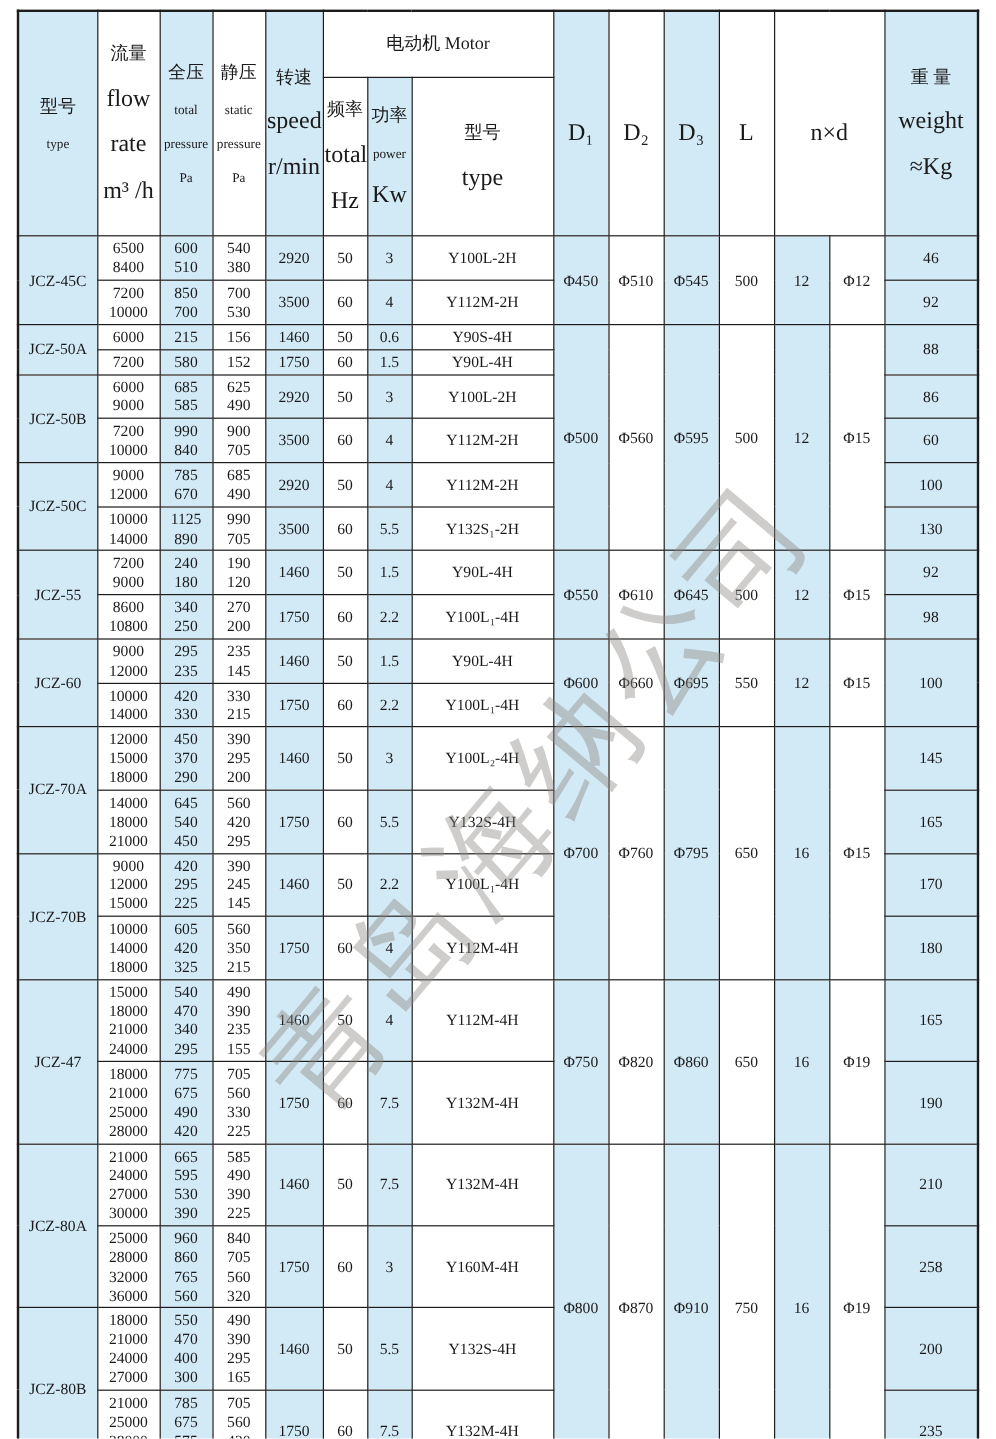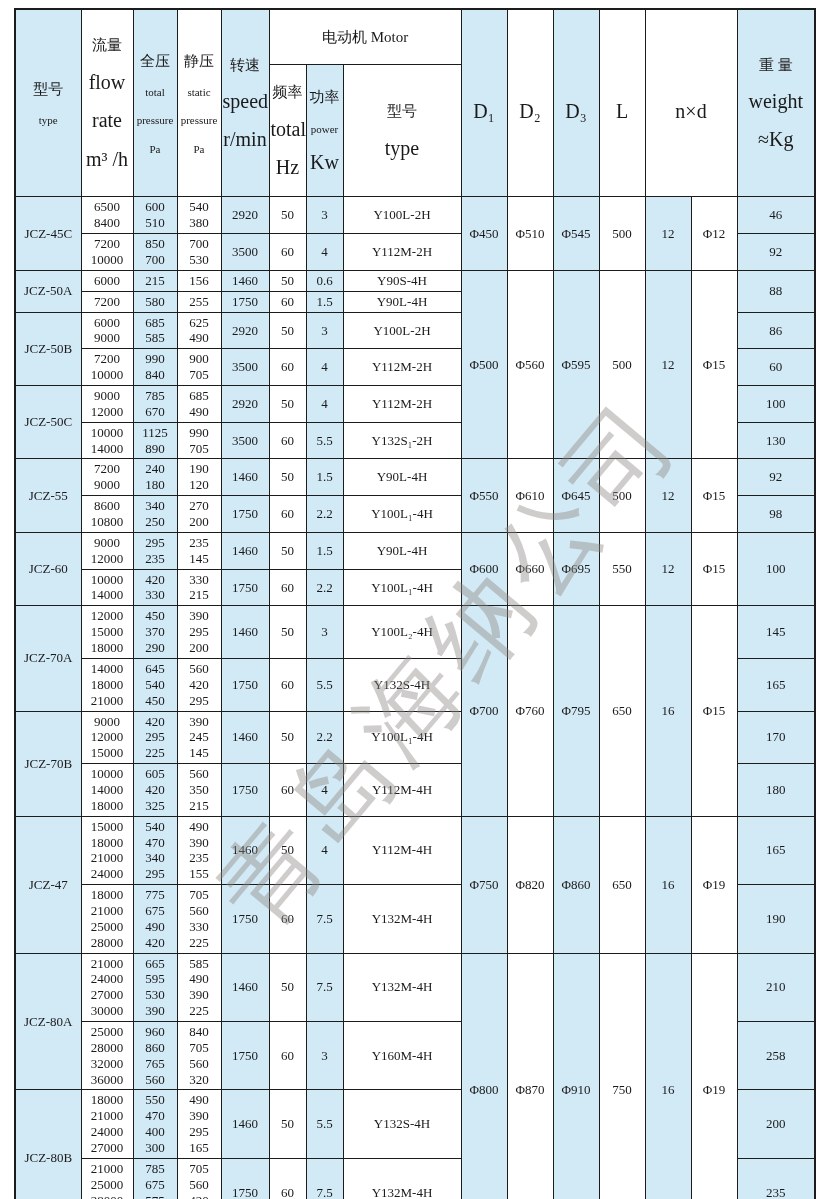--- a/index.html
+++ b/index.html
@@ -191,21 +191,21 @@
           <td class="tone-w num" rowspan="6">Φ560</td>
           <td class="tone-b num" rowspan="6">Φ595</td>
           <td class="tone-w num" rowspan="6">500</td>
           <td class="tone-b num" rowspan="6">12</td>
           <td class="tone-w num" rowspan="6">Φ15</td>
           <td class="tone-b num" rowspan="2">88</td>
         </tr>
         <tr>
           <td class="tone-w num">7200</td>
           <td class="tone-b num">580</td>
-          <td class="tone-w num">255</td>
+          <td class="tone-w num">152</td>
           <td class="tone-b num">1750</td>
           <td class="tone-w num">60</td>
           <td class="tone-b num">1.5</td>
           <td class="tone-w num">Y90L-4H</td>
         </tr>
         <tr>
           <th class="tone-b model" rowspan="2">JCZ-50B</th>
           <td class="tone-w num">6000
 9000</td>
           <td class="tone-b num">685

